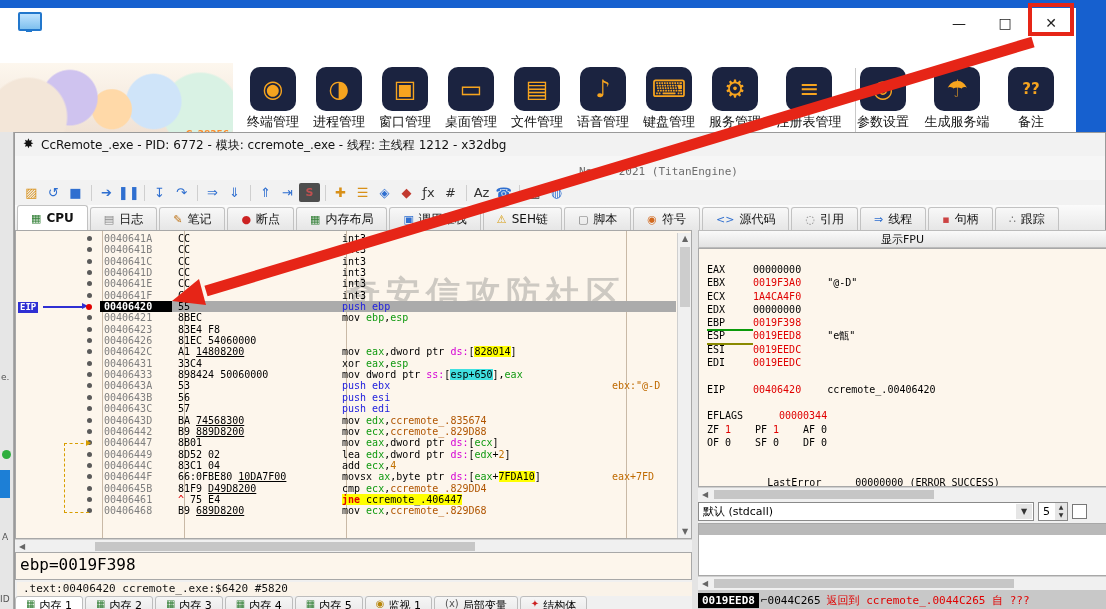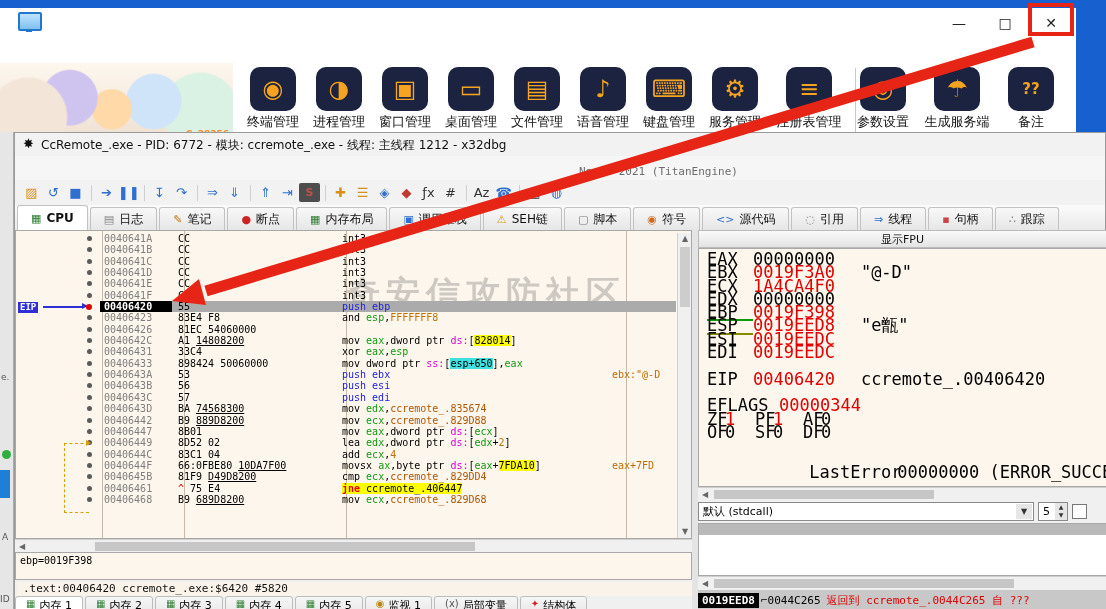--- a/index.html
+++ b/index.html
@@ -91,35 +91,35 @@
   #jmp:before{content:"";position:absolute;right:-2px;top:-4px;border-left:5px solid #d89e00;
      border-top:3.5px solid transparent;border-bottom:3.5px solid transparent}
   
   .sb-v{top:2px;width:14px;background:#f0f0f0;border-left:1px solid #cfcfcf}
   .sb-v .th{position:absolute;left:2px;top:14px;width:10px;height:60px;background:#cdcdcd}
   .sb-arrow{position:absolute;left:0;width:14px;height:12px;font-size:8px;text-align:center;color:#666;line-height:12px}
   .sb-h{height:13px;background:#f0f0f0;border-top:1px solid #cfcfcf}
   .sb-h .th{position:absolute;top:2px;height:9px;background:#c6c6c6}
   
   #infobox{left:0;top:322px;width:677px;height:28px;background:#fdf6ec;border:1px solid #a8a8a8;box-sizing:border-box;
-     font-family:"DejaVu Sans Mono",monospace;font-size:10px;padding:2px 4px}
+     font-family:"DejaVu Sans Mono",monospace;font-size:16px;padding:2px 4px}
   #statusline{left:2px;top:352px;width:675px;height:14px;font-family:"DejaVu Sans Mono",monospace;font-size:11px;color:#111;background:#faf3e9;padding-left:6px}
   #bottom-tabs{left:0;top:366px;width:683px;height:14px;display:flex;overflow:hidden}
   .btab{height:20px;padding:1px 10px;font-size:11px;display:flex;gap:4px;align-items:flex-start;
      border:1px solid #bdbdbd;border-radius:3px 3px 0 0;margin-right:2px;background:linear-gradient(#f6f6f6,#e4e4e4);white-space:nowrap}
   .btab.sel{background:#fff}
   .btab .tico{font-size:10px}
   
   #split{left:677px;top:0;width:6px;height:380px;background:#e4e4e4}
   
   #regs-panel{left:683px;top:0;width:409px;height:380px;background:#f0f0f0}
   #fpu-header{left:0;top:0;width:100%;height:18px;background:linear-gradient(#fafafa,#e3e3e3);
      border:1px solid #bbb;box-sizing:border-box;text-align:center;font-size:11px;line-height:17px;color:#111}
   #regs-area{left:0;top:18px;width:100%;height:239px;background:#fdf6ec;border:1px solid #a8a8a8;box-sizing:border-box;
-     font-family:"DejaVu Sans Mono",monospace;font-size:17px;overflow:hidden;padding:4px 0 0 8px}
+     font-family:"DejaVu Sans Mono",monospace;font-size:10px;overflow:hidden;padding:14px 0 0 8px}
   .rrow{height:13.3px;line-height:13.3px;white-space:pre}
   .rname{display:inline-block;width:46px;color:#000}
   .rname.ug{border-bottom:2px solid #0a9a0a}.rname.uo{border-bottom:2px solid #8a8a00}
   .rval{color:#000}.rval.red{color:#e00000}
   .rext{color:#000;margin-left:26px}
   .fl{display:inline-block;width:18px}.fv{display:inline-block;width:30px}
   .red{color:#e00000}
   .lname{display:inline-block;width:88px}
   
   #combo-row{left:0;top:270px;width:100%;height:23px;display:flex;align-items:center;background:#f0f0f0;gap:4px}
@@ -387,23 +387,29 @@
           </div>
           <div class="drow eip">
             <span class="gut"><b id="eip-flag">EIP</b><i id="eip-line"></i><i class="dot"></i></span>
             <span class="addr">00406420</span>
             <span class="bytes">55</span>
             <span class="instr"><span class="kb">push ebp</span></span>
             <span class="cmt"></span>
           </div>
           <div class="drow">
             <span class="gut"><i class="dot"></i></span>
+            <span class="addr">00406421</span>
+            <span class="bytes">8BEC</span>
+            <span class="instr">mov <span class="rg">ebp</span>,<span class="rg">esp</span></span>
+            <span class="cmt"></span>
+          </div>
+          <div class="drow">
+            <span class="gut"><i class="dot"></i></span>
             <span class="addr">00406423</span>
             <span class="bytes">83E4 F8</span>
-            <span class="instr">and <span class="rg">esp</span>,<span class="num">FFFFFFF8</span></span>
             <span class="cmt"></span>
           </div>
           <div class="drow">
             <span class="gut"><i class="dot"></i></span>
             <span class="addr">00406426</span>
             <span class="bytes">81EC 54060000</span>
             <span class="cmt"></span>
           </div>
           <div class="drow">
             <span class="gut"><i class="dot"></i></span>

